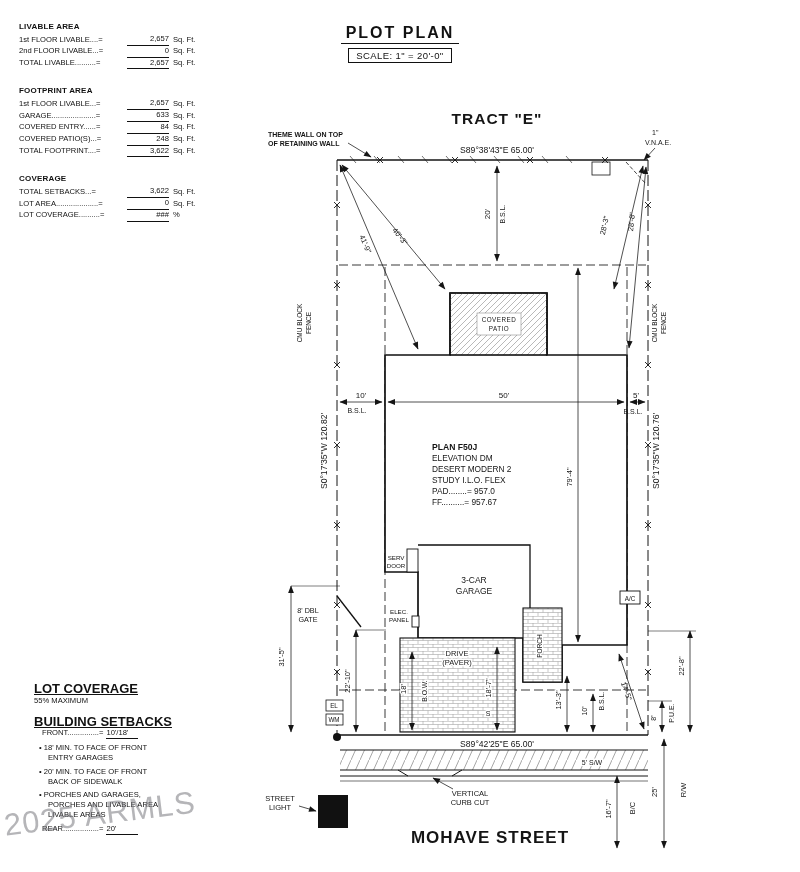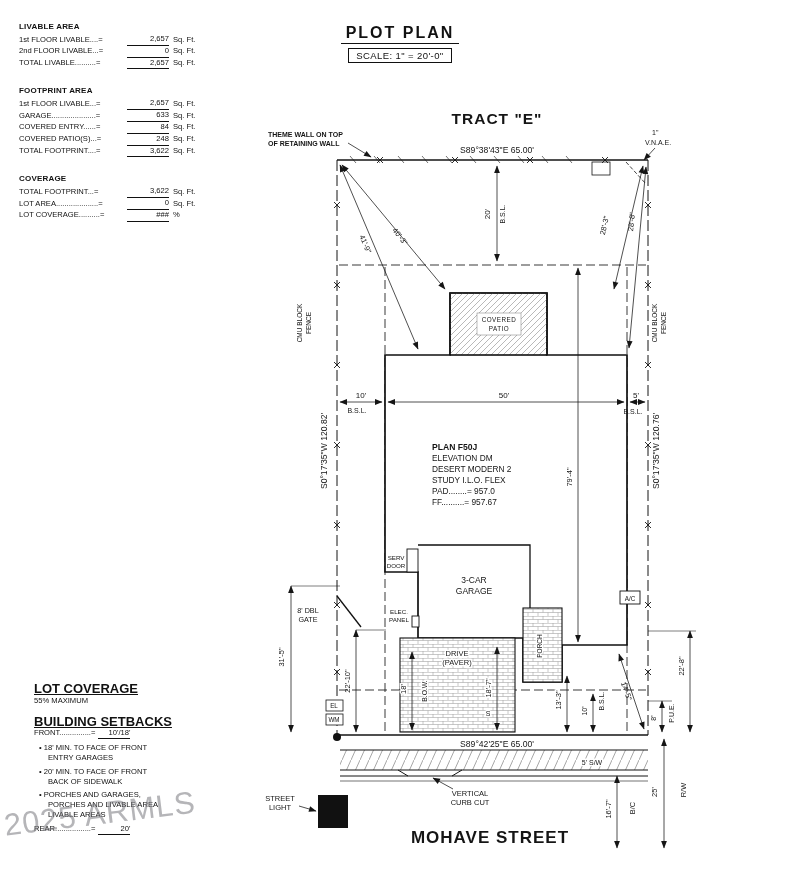--- a/index.html
+++ b/index.html
@@ -17,21 +17,21 @@
   .sec { margin-bottom:17px; }
   .sec-h { font-size:8px; font-weight:bold; margin-bottom:3px; letter-spacing:.2px; }
   .srow { display:flex; align-items:center; font-size:7.6px; line-height:10.8px; }
   .lb { width:108px; white-space:nowrap; }
   .vl { width:42px; text-align:right; border-bottom:1px solid #111; white-space:nowrap; }
   .un { width:42px; padding-left:4px; white-space:nowrap; }
 
   .notes { position:absolute; left:34px; top:684px; width:190px; font-size:7.6px; line-height:9.8px; }
   .nh { font-size:13px; font-weight:bold; text-decoration:underline; margin-bottom:2px; }
   .gap { height:11px; }
-  .nrow { display:flex; margin:2px 0 4px;text-align:right; }
+  .nrow { display:flex; margin:2px 8px 4px; }
   .nvl { border-bottom:1px solid #111; margin-left:3px; min-width:32px; white-space:nowrap; }
   .bullet { margin:2px 0 4px 5px; }
   .bl2 { padding-left:9px; }
 
   .wm { position:absolute; left:2px; top:808px; font-size:31px; font-weight:500; letter-spacing:1px;
         color:rgba(120,120,126,.55); transform:rotate(-7deg); transform-origin:0 0;
         white-space:nowrap; pointer-events:none; }
 </style>
 </head>
 <body>
@@ -287,21 +287,21 @@
       </div>
     <div class="srow">
         <span class="lb">TOTAL FOOTPRINT....=</span>
         <span class="vl">3,622</span>
         <span class="un">Sq. Ft.</span>
       </div>
   </div>
   <div class="sec">
     <div class="sec-h">COVERAGE</div>
     <div class="srow">
-        <span class="lb">TOTAL FOOTPRINT...=</span>
+        <span class="lb">TOTAL SETBACKS...=</span>
         <span class="vl">3,622</span>
         <span class="un">Sq. Ft.</span>
       </div>
     <div class="srow">
         <span class="lb">LOT AREA....................=</span>
         <span class="vl">0</span>
         <span class="un">Sq. Ft.</span>
       </div>
     <div class="srow">
         <span class="lb" able="false">LOT COVERAGE..........=</span>

